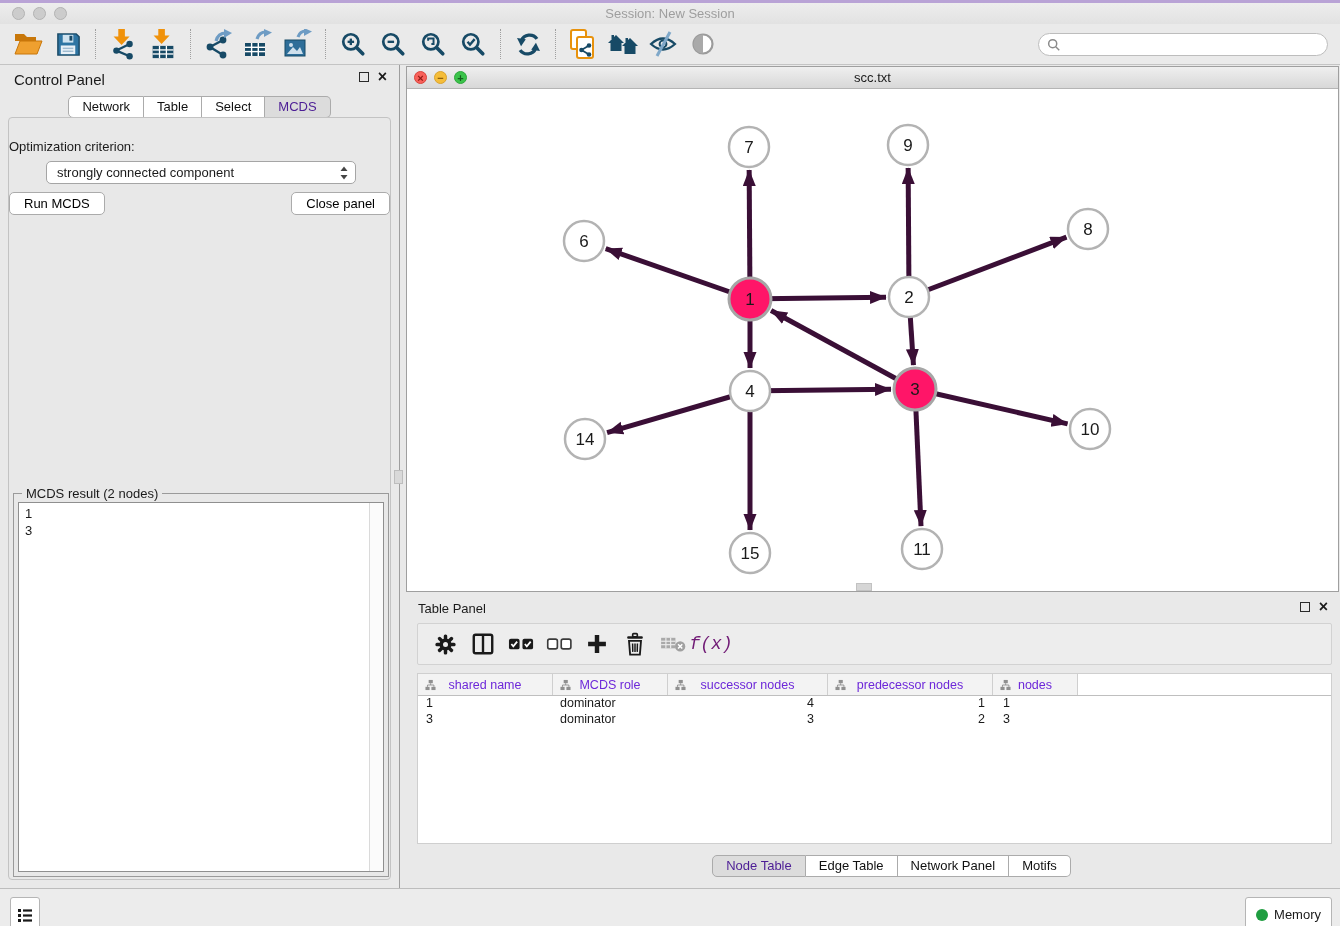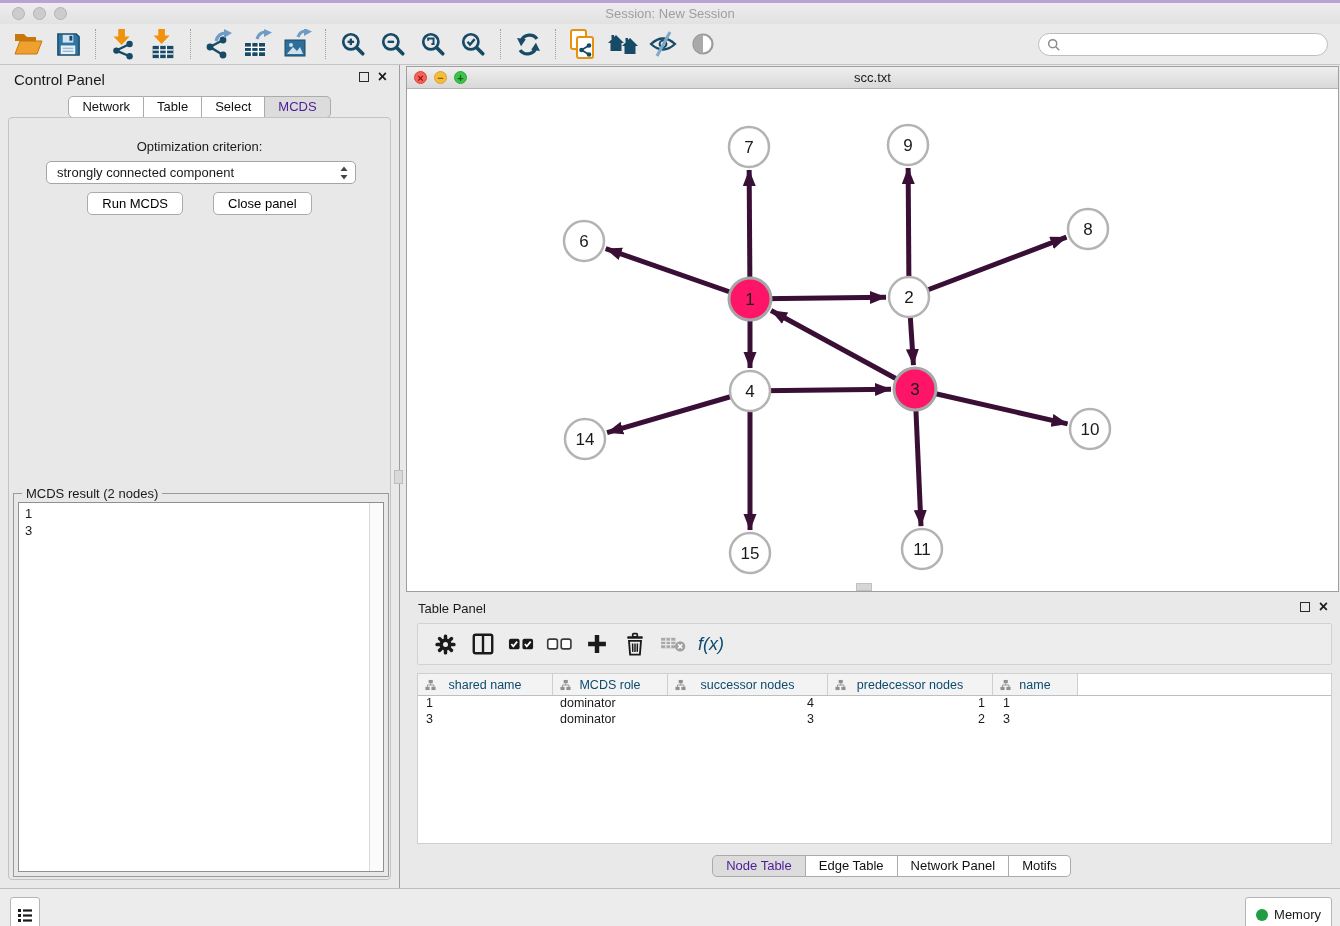--- a/index.html
+++ b/index.html
@@ -40,25 +40,25 @@
   .seg-tabs { display:flex; justify-content:center; }
   .cp-tabs { position:absolute; top:31px; left:0; right:0; }
   .seg-tab { background:#fff; border:1px solid #ababab; border-left:none; padding:0 13px; height:22px;
     line-height:20px; font-size:13px; color:#111; }
   .seg-tab:first-child { border-left:1px solid #ababab; border-radius:5px 0 0 5px; }
   .seg-tab:last-child { border-radius:0 5px 5px 0; }
   .seg-tab.active { background:#dcdcdc; color:#4c1d95; }
 
   .cp-content { position:absolute; top:52px; left:8px; right:8px; bottom:8px;
     border:1px solid #c3c3c3; border-radius:4px; background:#e8e8e8; }
-  .opt-label { position:absolute; top:21px; left:0; right:0; text-align:center; font-size:13px; }
+  .opt-label { position:absolute; top:21px; left:0; right:0; text-align:left; font-size:13px; }
   .select-box { position:absolute; top:43px; left:37px; width:310px; height:23px; background:#fff;
     border:1px solid #a5a5a5; border-radius:5px; display:flex; align-items:center; padding:0 6px 0 10px; }
   .select-box .sel-text { flex:1; font-size:13px; }
-  .cp-buttons { position:absolute; top:74px; left:0; right:0; display:flex; justify-content:center; gap:30px; }
+  .cp-buttons { position:absolute; top:74px; left:0; right:0; display:flex; justify-content:space-between; gap:30px; }
   .btn { background:#fff; border:1px solid #ababab; border-radius:5px; height:23px; padding:0 14px;
     font-size:13px; line-height:21px; }
 
   .groupbox { position:absolute; top:375px; left:4px; width:376px; height:384px; border:1px solid #9a9a9a; }
   .groupbox .legend { position:absolute; top:-8px; left:8px; background:#e8e8e8; padding:0 4px; font-size:13px;text-align:center; }
   .result-area { position:absolute; top:8px; left:4px; right:4px; bottom:4px; background:#fff; border:1px solid #8f8f8f; }
   .result-lines { position:absolute; top:0; left:0; right:15px; bottom:0; padding:2px 0 0 6px; font-size:13px; line-height:17px; }
   .result-scroll { position:absolute; top:0; right:0; width:14px; bottom:0; background:#fbfbfb; border-left:1px solid #dadada; }
 
   .v-grip { position:absolute; left:394px; top:405px; width:9px; height:14px; background:#d9d9d9; border:1px solid #bdbdbd; }
@@ -79,26 +79,26 @@
   .nw-canvas { position:absolute; top:22px; left:0; right:0; bottom:0; background:#fff; }
   .canvas-grip { position:absolute; bottom:0; left:449px; width:16px; height:8px; background:#d6d6d6; border:1px solid #c2c2c2; }
 
   
   .table-panel { position:absolute; top:530px; left:0; right:0; bottom:2px; background:#e9e9e9; }
   .tp-header { position:absolute; top:4px; left:0; right:0; height:20px; }
   .tp-header .tp-title { position:absolute; left:17px; top:2px; }
   .tp-toolbar { position:absolute; top:28px; left:16px; right:8px; height:42px; background:#ededed;
     border:1px solid #d2d2d2; border-radius:2px; display:flex; align-items:center; padding-left:10px; gap:4px; }
   .tp-btn { width:34px; height:32px; display:flex; align-items:center; justify-content:center; }
-  .fx { font-family:Liberation Sans, sans-serif; font-style:italic; font-size:18px; color:#0c4a6e; }
+  .fx { font-family:Liberation Mono, monospace; font-style:italic; font-size:18px; color:#701a75; }
 
   .data-table { position:absolute; top:78px; left:16px; right:8px; bottom:42px; background:#fff; border:1px solid #cfcfcf; }
   .dt-header { display:flex; height:22px; border-bottom:1px solid #bfbfbf; }
   .dt-hcell { position:relative; background:#f3f3f3; border-right:1px solid #cfcfcf; display:flex;
-    align-items:center; justify-content:center; font-size:12.5px; color:#0c4a6e; }
+    align-items:center; justify-content:center; font-size:12.5px; color:#6d28d9; }
   .dt-hcell svg { position:absolute; left:7px; top:5px; }
   .dt-row { display:flex; height:16px; font-size:12.5px; }
   .dt-cell { overflow:hidden; white-space:nowrap; }
 
   .tp-bottom { position:absolute; bottom:0; left:16px; right:0; height:40px;margin-left:26px; }
   .tp-tabs { position:absolute; bottom:9px; left:0; right:0; display:flex; justify-content:center; }
 
   
   .statusbar { position:absolute; bottom:0; left:0; right:0; height:38px; background:#ececec; border-top:1px solid #bdbdbd; }
   .sb-btn { position:absolute; top:8px; background:#fff; border:1px solid #b5b5b5; border-radius:3px;
@@ -509,21 +509,21 @@
                 </svg>
                 <span>predecessor nodes</span>
               </div>
               <div class="dt-hcell" style="width: 85px;">
                 <svg width="11" height="12" viewBox="0 0 12 12">
                   <rect x="4" y="0.5" width="4.5" height="3.5" fill="#8f8f8f"></rect>
                   <rect x="0.5" y="8" width="4.5" height="3.5" fill="#8f8f8f"></rect>
                   <rect x="7" y="8" width="4.5" height="3.5" fill="#8f8f8f"></rect>
                   <path d="M6.2 4 v2 M2.7 8 v-2 h7 v2" stroke="#8f8f8f" fill="none"></path>
                 </svg>
-                <span>name</span>
+                <span>nodes</span>
               </div>
             </div>
           <div id="dt-body">
               <div class="dt-row">
                 <div class="dt-cell" style="width: 135px; text-align: left; padding-left: 8px;">1</div>
                 <div class="dt-cell" style="width: 115px; text-align: left; padding-left: 7px;">dominator</div>
                 <div class="dt-cell" style="width: 160px; text-align: right; padding-right: 14px;">4</div>
                 <div class="dt-cell" style="width: 165px; text-align: right; padding-right: 8px;">1</div>
                 <div class="dt-cell" style="width: 85px; text-align: left; padding-left: 10px;">1</div>
               </div>

